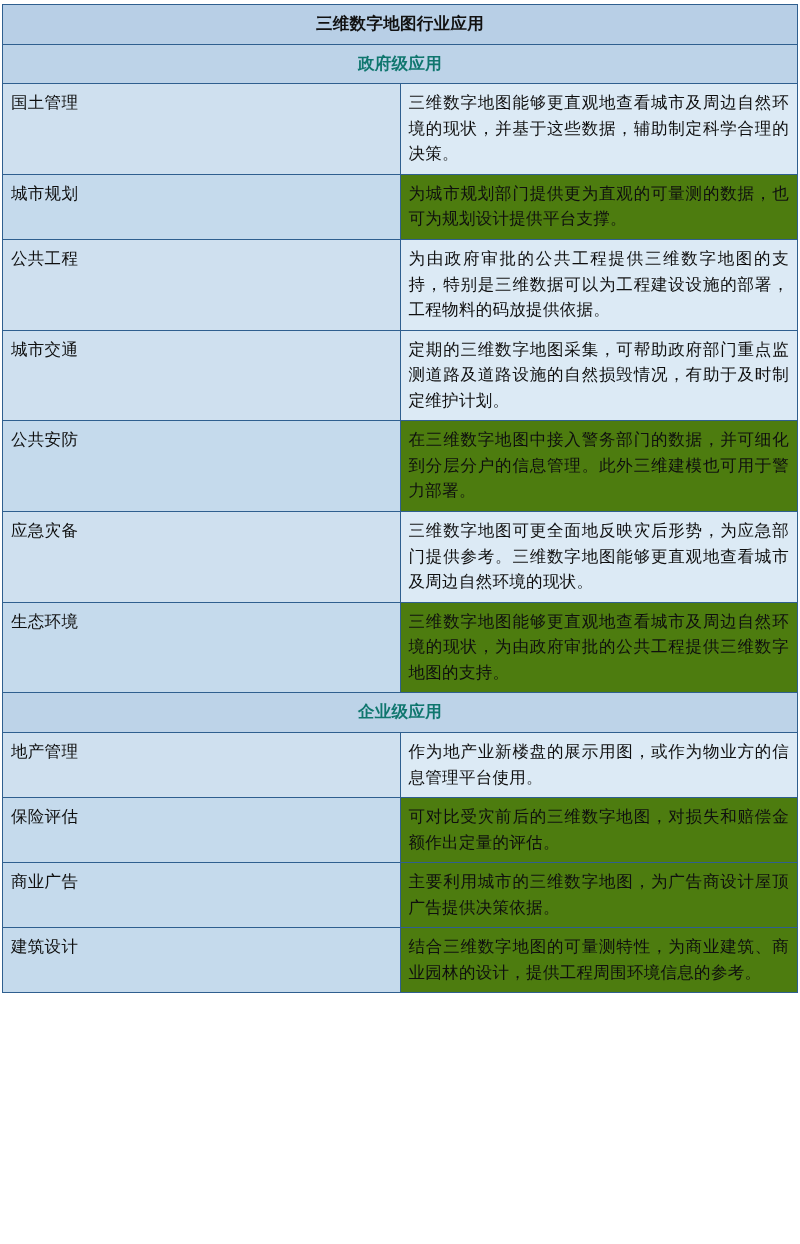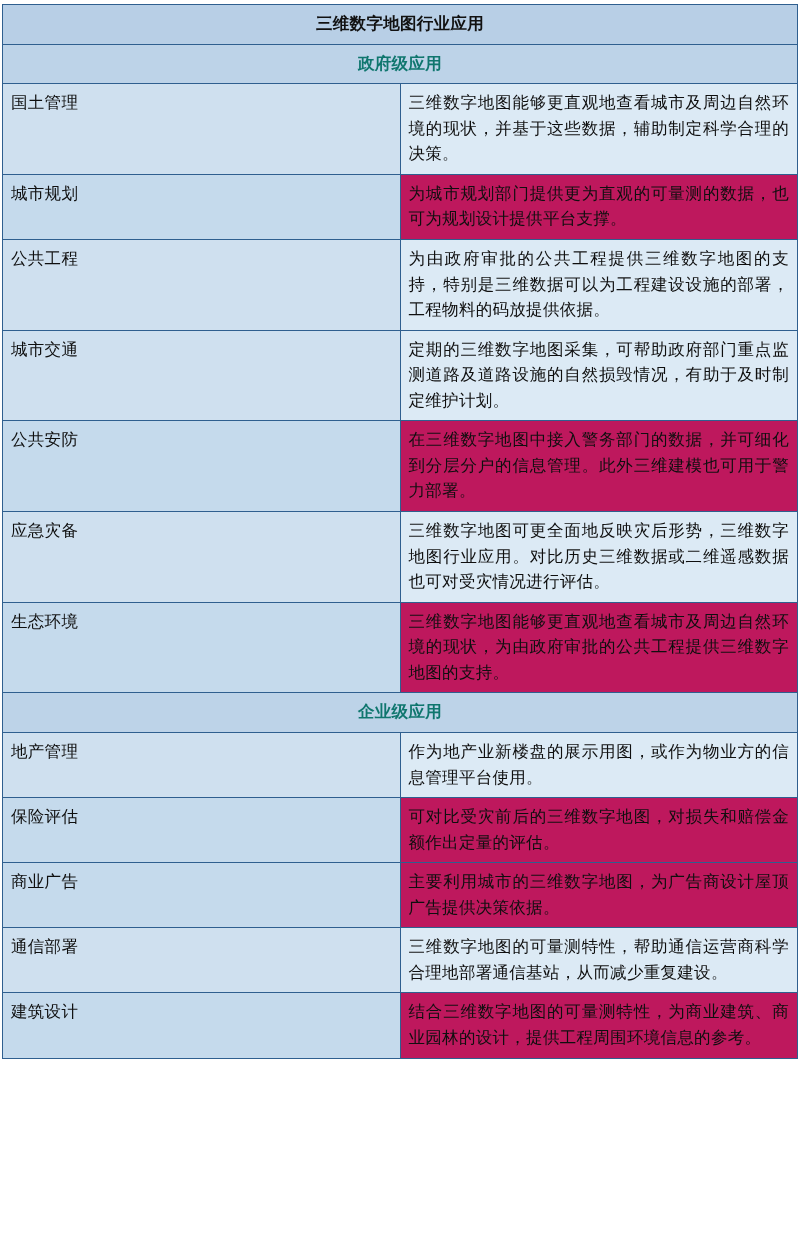--- a/index.html
+++ b/index.html
@@ -58,21 +58,21 @@
     font-size: 17px;
     letter-spacing: 1px;
     padding-left: 10px;
   }
   .desc-cell {
     background: #dceaf5;
     text-align: justify;
     text-justify: inter-ideograph;
   }
   tr.alt .label-cell { background: #c5daec; }
-  tr.alt .desc-cell { background: #be185d; }
+  tr.alt .desc-cell { background: #4d7c0f; }
 </style>
 </head>
 <body>
 
 <div class="sheet">
   <table class="app-table">
     <tbody>
       <tr>
         <td class="title-cell" colspan="2">三维数字地图行业应用</td>
       </tr>
@@ -96,21 +96,21 @@
       <tr>
         <td class="label-cell">城市交通</td>
         <td class="desc-cell">定期的三维数字地图采集，可帮助政府部门重点监测道路及道路设施的自然损毁情况，有助于及时制定维护计划。</td>
       </tr>
       <tr class="alt">
         <td class="label-cell">公共安防</td>
         <td class="desc-cell">在三维数字地图中接入警务部门的数据，并可细化到分层分户的信息管理。此外三维建模也可用于警力部署。</td>
       </tr>
       <tr>
         <td class="label-cell">应急灾备</td>
-        <td class="desc-cell">三维数字地图可更全面地反映灾后形势，三维数字地图行业应用。对比历史三维数据或二维遥感数据也可对受灾情况进行评估。</td>
+        <td class="desc-cell">三维数字地图可更全面地反映灾后形势，为应急部门提供参考。三维数字地图能够更直观地查看城市及周边自然环境的现状。</td>
       </tr>
       <tr class="alt">
         <td class="label-cell">生态环境</td>
         <td class="desc-cell">三维数字地图能够更直观地查看城市及周边自然环境的现状，为由政府审批的公共工程提供三维数字地图的支持。</td>
       </tr>
 
       <tr>
         <td class="section-cell" colspan="2">企业级应用</td>
       </tr>
 
@@ -119,23 +119,19 @@
         <td class="desc-cell">作为地产业新楼盘的展示用图，或作为物业方的信息管理平台使用。</td>
       </tr>
       <tr class="alt">
         <td class="label-cell">保险评估</td>
         <td class="desc-cell">可对比受灾前后的三维数字地图，对损失和赔偿金额作出定量的评估。</td>
       </tr>
       <tr class="alt">
         <td class="label-cell">商业广告</td>
         <td class="desc-cell">主要利用城市的三维数字地图，为广告商设计屋顶广告提供决策依据。</td>
       </tr>
-      <tr>
-        <td class="label-cell">通信部署</td>
-        <td class="desc-cell">三维数字地图的可量测特性，帮助通信运营商科学合理地部署通信基站，从而减少重复建设。</td>
-      </tr>
       <tr class="alt">
         <td class="label-cell">建筑设计</td>
         <td class="desc-cell">结合三维数字地图的可量测特性，为商业建筑、商业园林的设计，提供工程周围环境信息的参考。</td>
       </tr>
     </tbody>
   </table>
 </div>
 
 </body></html>

